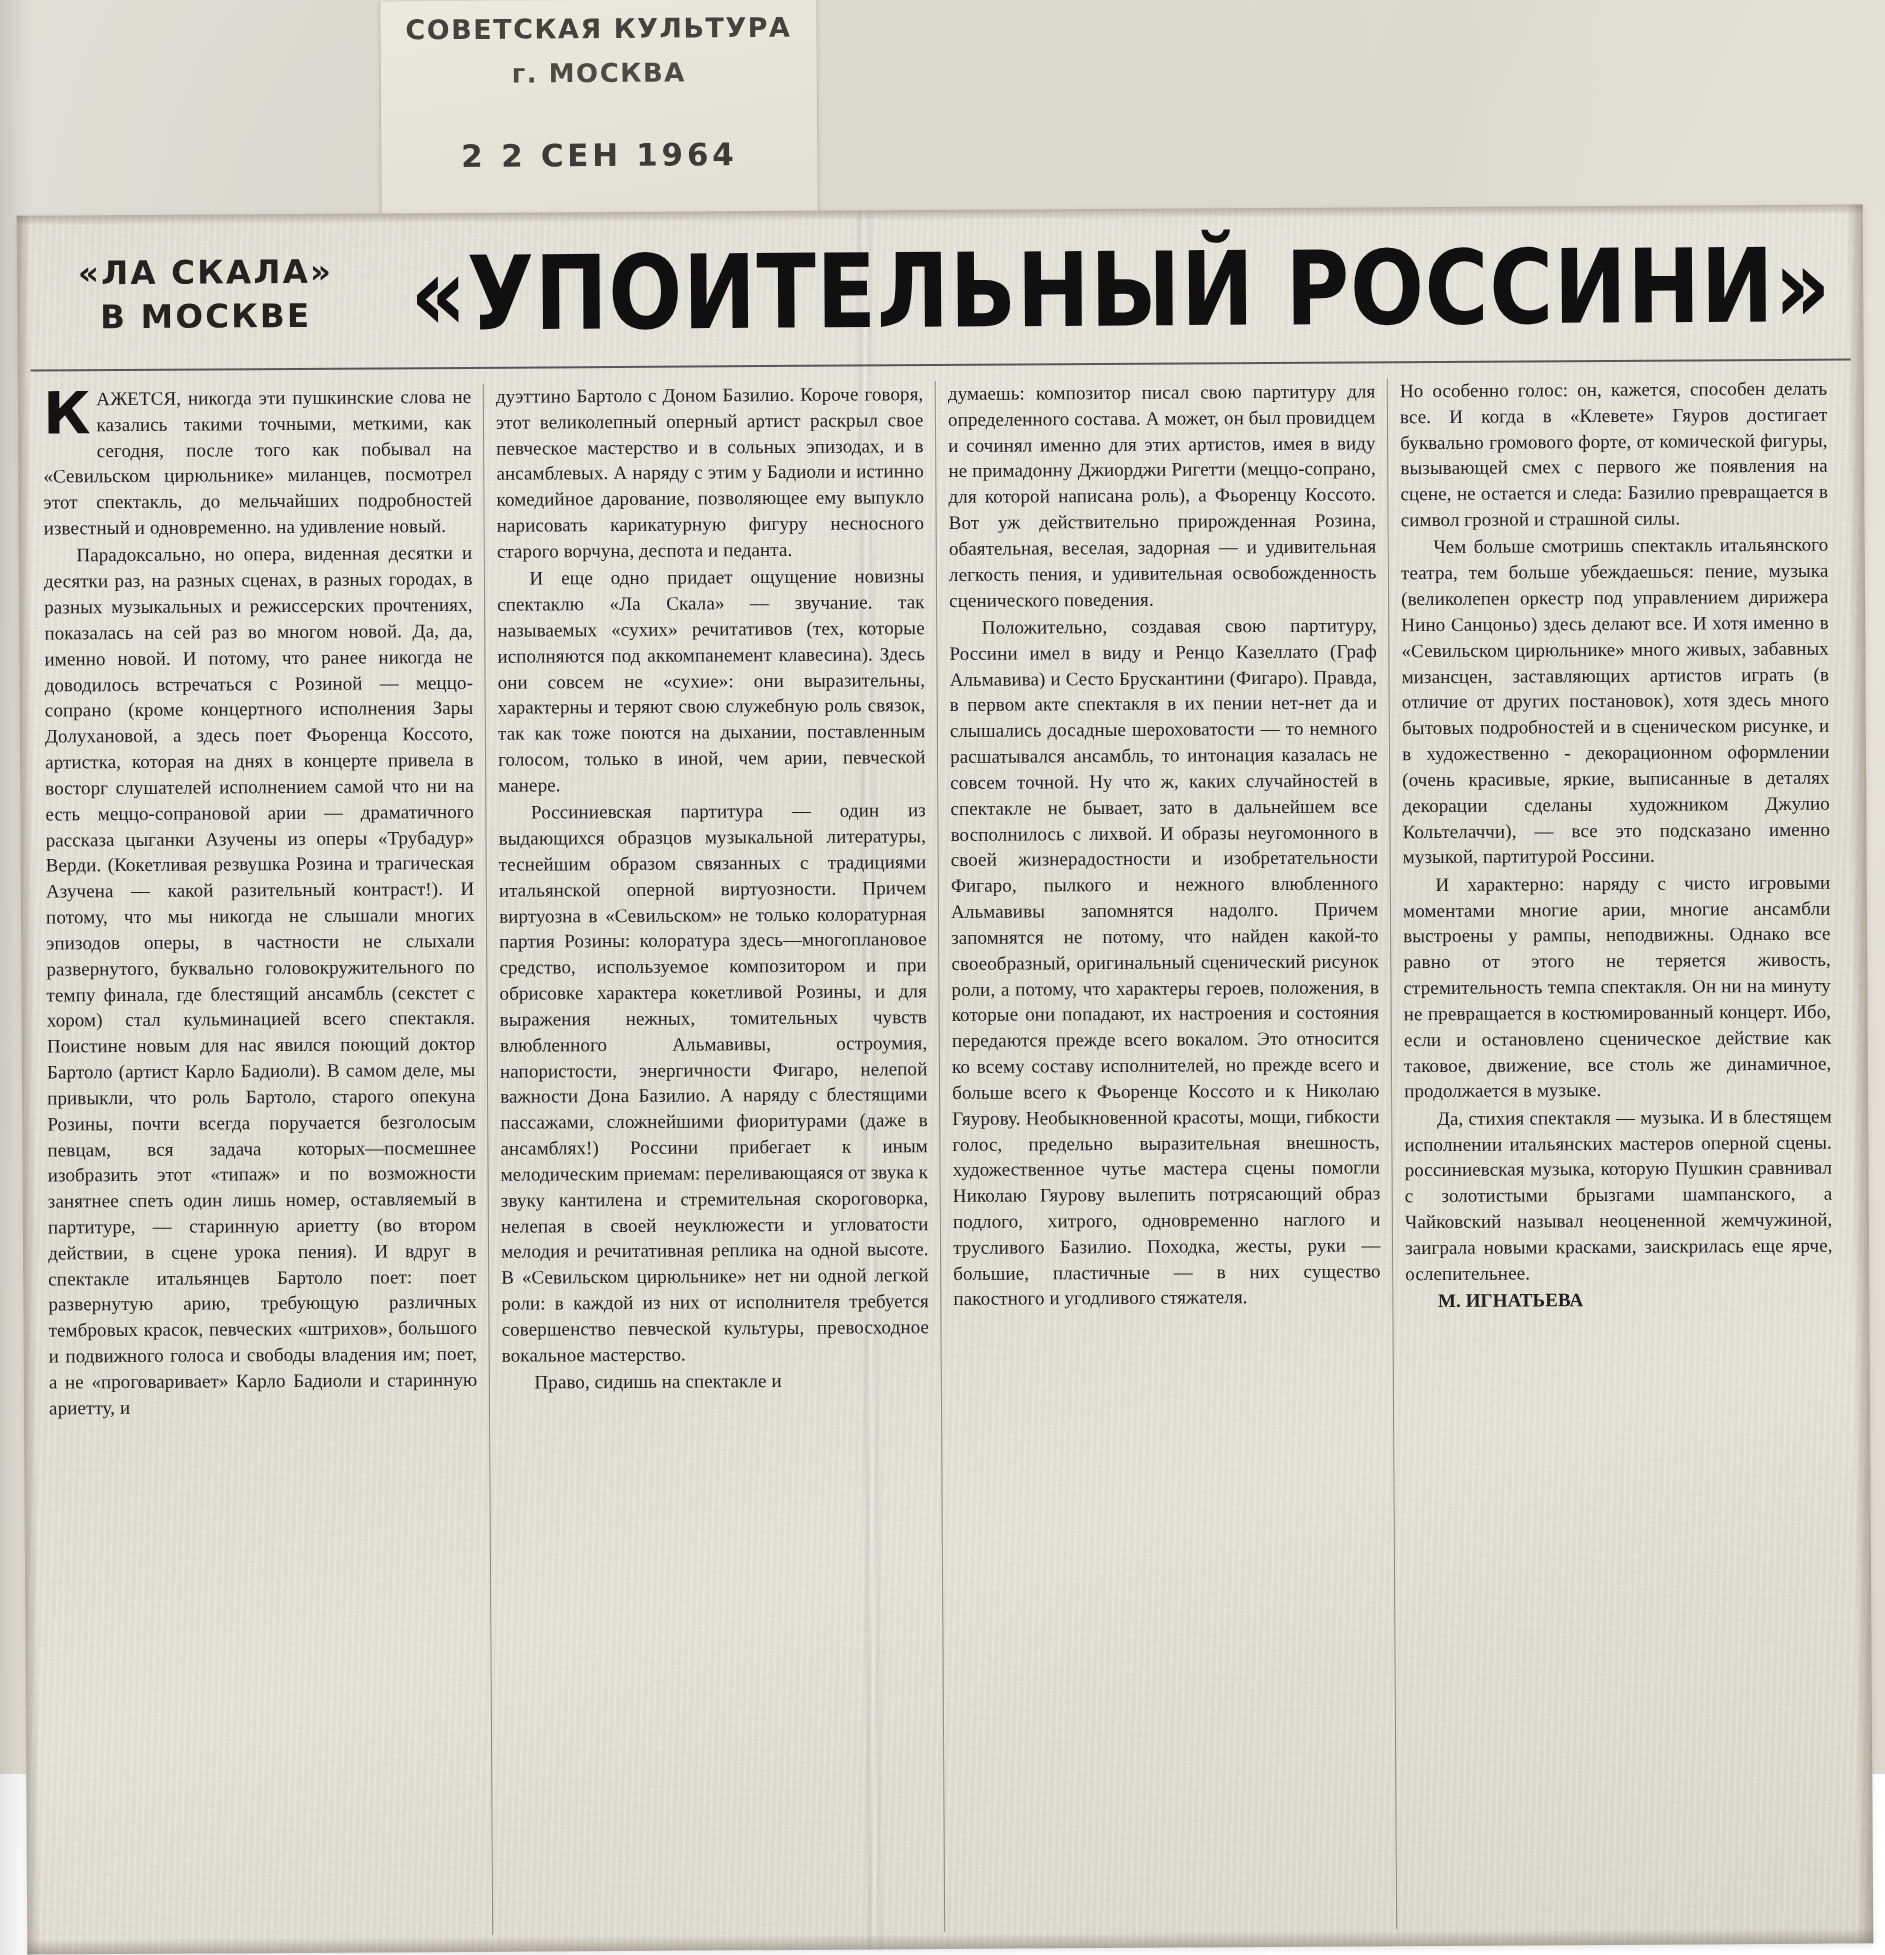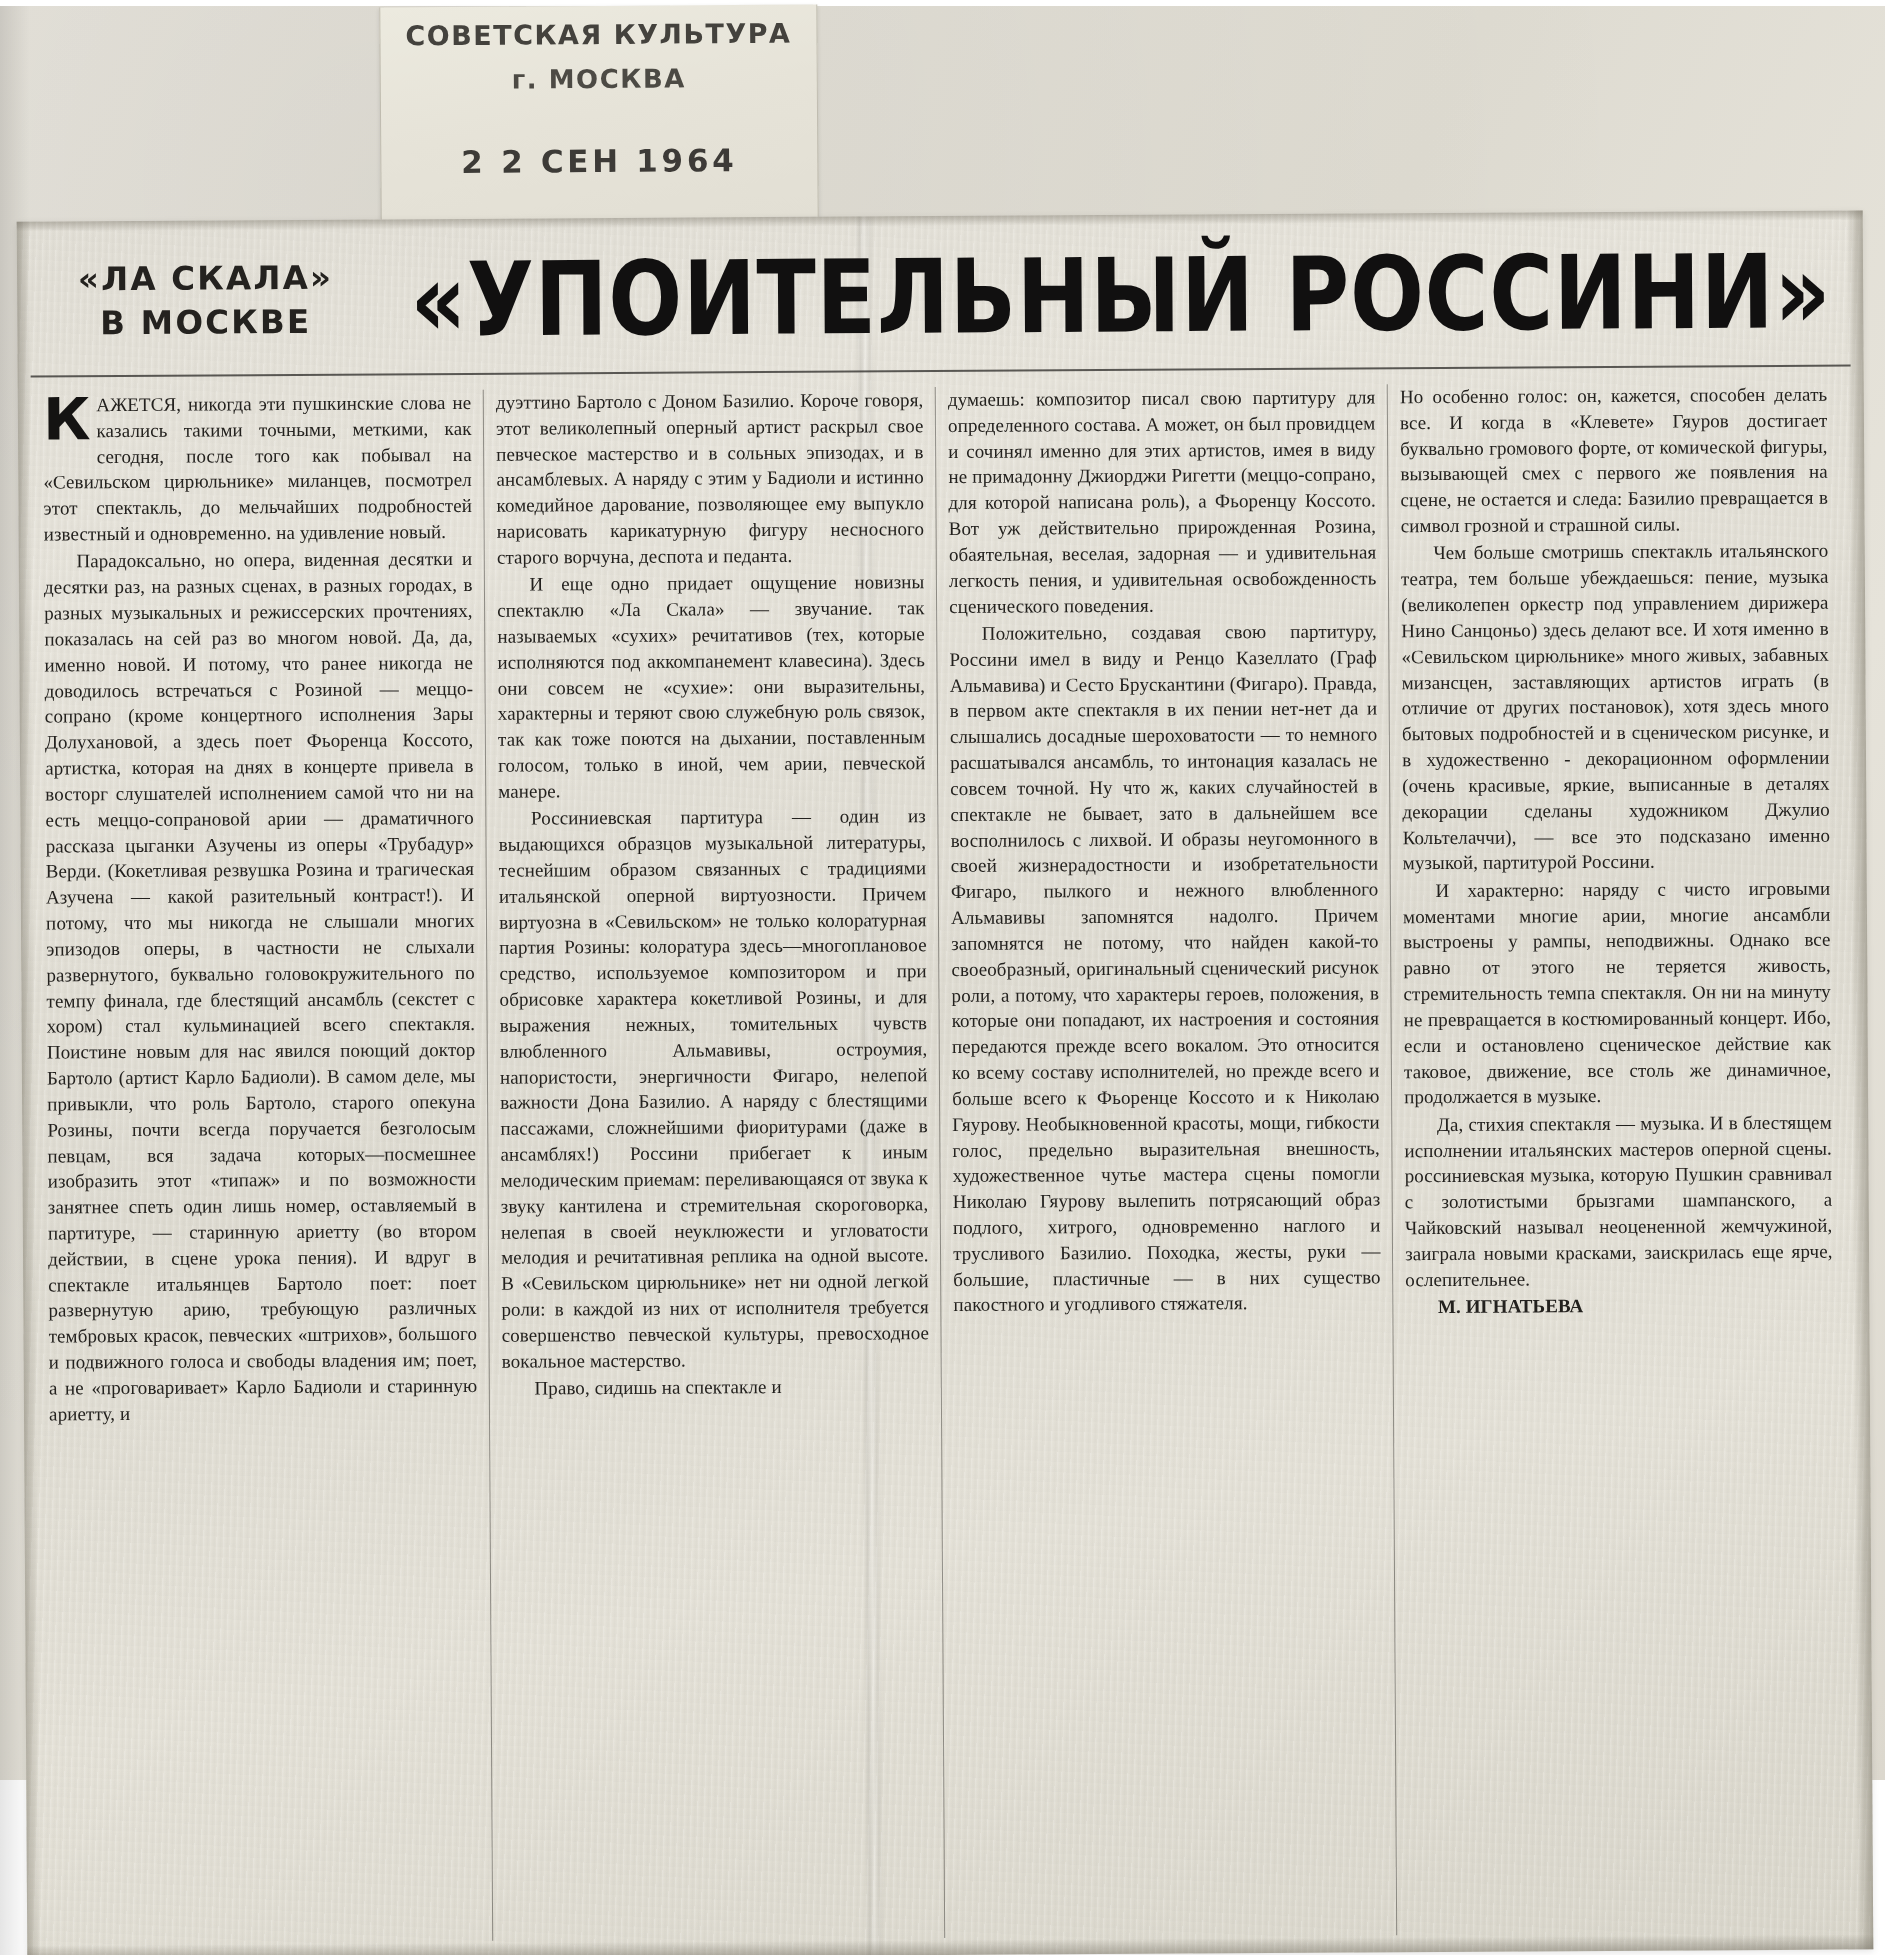--- a/index.html
+++ b/index.html
@@ -9,21 +9,21 @@
   }
   body {
     width: 1885px;
     height: 1955px;
     overflow: hidden;
     font-family: "Liberation Serif", serif;
   }
 
   #clipping {
     position: absolute;
-    left: 0; top: 6px;
+    left: 0; top: 0;
     width: 1885px;
     height: 1774px;
     background:
       radial-gradient(ellipse at 20% 10%, rgba(0,0,0,0.05), rgba(0,0,0,0) 60%),
       linear-gradient(115deg, #e9e6de 0%, #e3e0d7 30%, #dedbd1 55%, #e6e3da 80%, #dcd8ce 100%);
   }
 
   
   .stamp-block {
     position: absolute;

